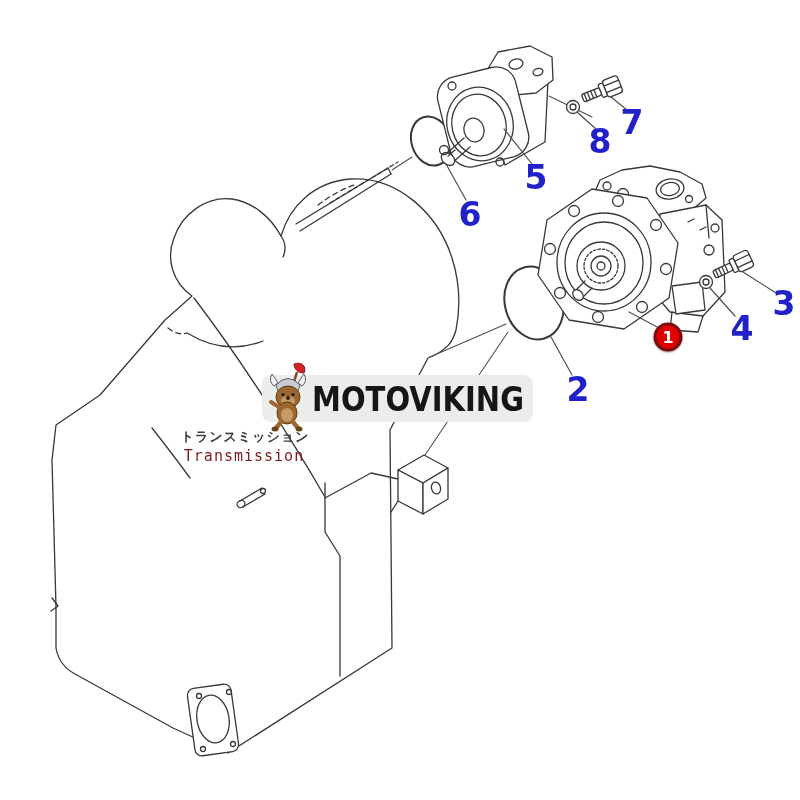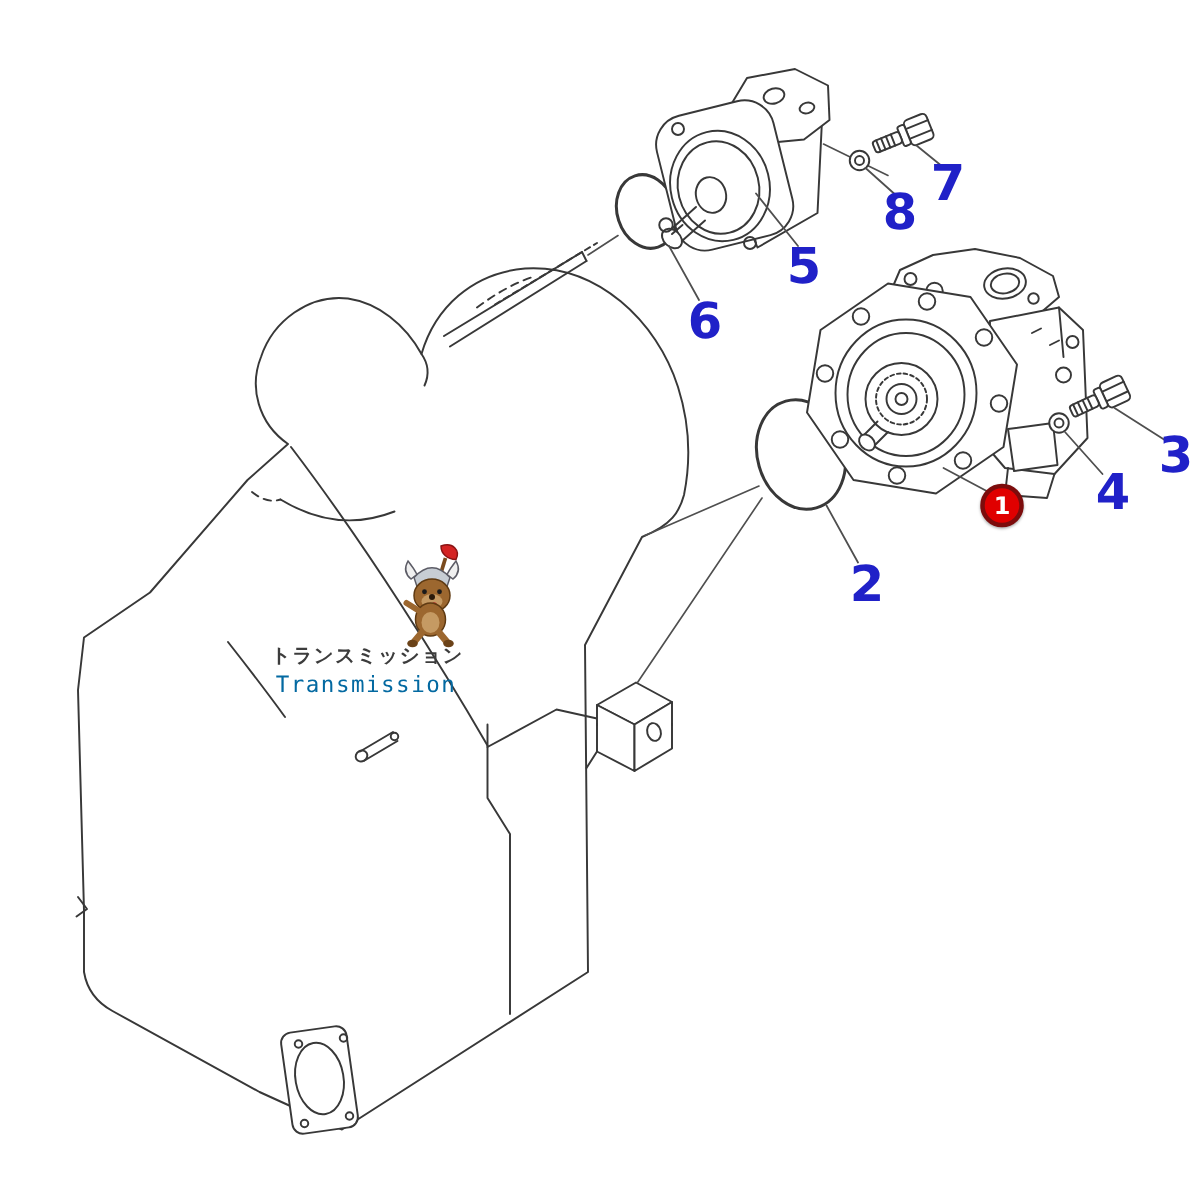--- a/index.html
+++ b/index.html
@@ -7,21 +7,21 @@
          font-family:"DejaVu Sans","Liberation Sans",sans-serif;}
   #diagram{position:absolute;left:0;top:0;z-index:1;}
   .logo-bar{position:absolute;left:262px;top:375px;width:271px;height:47px;
             background:#ececea;border-radius:9px;z-index:2;}
   #mascot{position:absolute;left:266px;top:358px;z-index:3;}
   #jp-label{position:absolute;left:245px;top:437px;transform:translate(-50%,-50%);
             font-family:"DejaVu Sans Mono","Liberation Mono",monospace;
             font-size:13px;letter-spacing:1px;color:#3c3c3c;white-space:nowrap;z-index:2;font-weight:bold;}
   #en-label{position:absolute;left:244px;top:456px;transform:translate(-50%,-50%);
             font-family:"DejaVu Sans Mono","Liberation Mono",monospace;
-            font-size:15px;letter-spacing:1px;color:#0369a1;white-space:nowrap;z-index:2;}
+            font-size:15px;letter-spacing:1px;color:#7f1d1d;white-space:nowrap;z-index:2;}
   #callout-layer{position:absolute;left:0;top:0;width:800px;height:800px;z-index:4;pointer-events:none;}
   .callout-number{position:absolute;transform:translate(-50%,-50%);
             font-weight:bold;font-size:33px;line-height:1;
             font-family:"DejaVu Sans","Liberation Sans",sans-serif;}
   .callout-badge{position:absolute;transform:translate(-50%,-50%);
             width:23px;height:23px;border-radius:50%;
             border:3px solid #7c0c0c;display:flex;align-items:center;justify-content:center;
             font-weight:bold;font-size:16px;line-height:1;
             font-family:"DejaVu Sans","Liberation Sans",sans-serif;
             box-shadow:0 1px 2px rgba(0,0,0,.35);}
@@ -190,20 +190,25 @@
       <path d="M 551,337 L 572,375"></path>
       <path d="M 743,272 L 776,293"></path>
       <path d="M 710,288 L 735,316"></path>
       <path d="M 504,129 L 532,164"></path>
       <path d="M 446,164 L 466,200"></path>
       <path d="M 611,97 L 627,110"></path>
       <path d="M 577,112 L 596,129"></path>
     </g>
   </svg>
 
+  <div class="logo-bar">
+    <svg width="271" height="47" viewBox="0 0 271 47">
+      <text x="50" y="36" font-size="34" font-weight="bold" fill="#161616" font-family="DejaVu Sans, Liberation Sans, sans-serif" textLength="212" lengthAdjust="spacingAndGlyphs">MOTOVIKING</text>
+    </svg>
+  </div>
 
   <svg id="mascot" width="50" height="74" viewBox="0 0 50 74">
     <path d="M 28,6 C 36,3 41,9 38,15 C 32,15 28,11 28,6 Z" fill="#d42323" stroke="#8a1414" stroke-width="1"></path>
     <path d="M 31,14 L 27,27" stroke="#7a4a1e" stroke-width="2.5" fill="none"></path>
     <path d="M 22,31 Q 26,27 28,24" stroke="#9c672f" stroke-width="4.5" stroke-linecap="round" fill="none"></path>
     <path d="M 8,28 Q 2,23 6,16 Q 10,21 12,25 Z" fill="#f0f0f0" stroke="#5c5c66" stroke-width="1"></path>
     <path d="M 36,28 Q 42,23 38,16 Q 34,21 32,25 Z" fill="#f0f0f0" stroke="#5c5c66" stroke-width="1"></path>
     <path d="M 10,27 Q 22,14 34,27 L 32,33 Q 22,25 12,33 Z" fill="#c7cdd4" stroke="#5c5c66" stroke-width="1"></path>
     <ellipse cx="22" cy="39" rx="12" ry="11" fill="#9c672f" stroke="#5f3a12" stroke-width="1"></ellipse>
     <ellipse cx="22" cy="43" rx="7" ry="5" fill="#c59a63"></ellipse>

